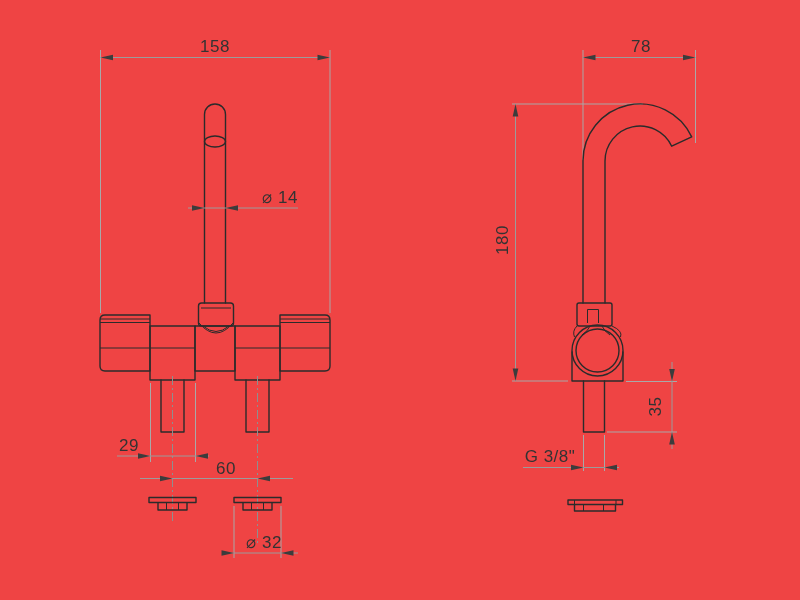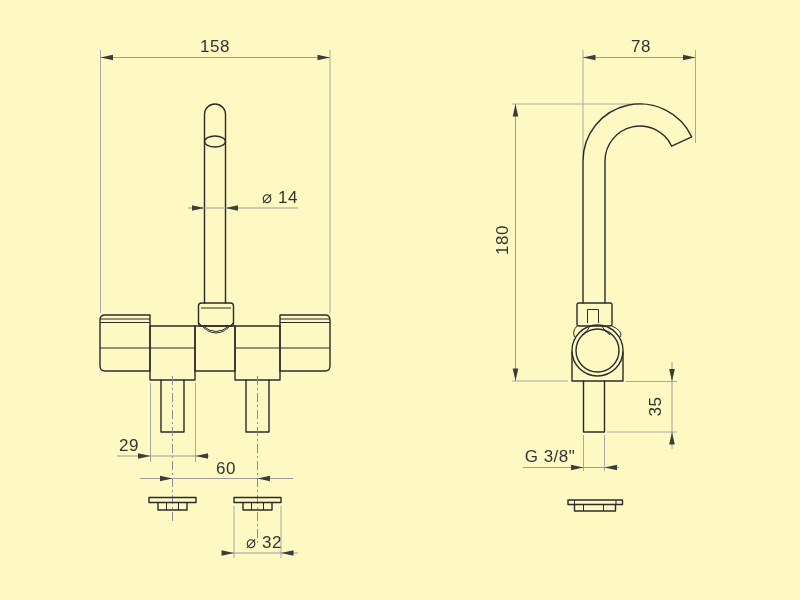--- a/index.html
+++ b/index.html
@@ -1,17 +1,17 @@
 <!DOCTYPE html>
 <html><head>
 <meta charset="utf-8">
 <style>
   html,body{margin:0;padding:0;background:#ffffff;}
   .canvas{
-    width:800px;height:600px;position:relative;background:#fef9c3;overflow:hidden;
+    width:800px;height:600px;position:relative;background:#ef4444;overflow:hidden;
     font-family:"Liberation Sans","DejaVu Sans",sans-serif;
   }
   svg{display:block;}
   .obj{fill:none;stroke:#2b2b2b;stroke-width:1.4;stroke-linejoin:round;stroke-linecap:round;}
   .obj-thin{fill:none;stroke:#2b2b2b;stroke-width:1;stroke-linejoin:round;}
   .dim{fill:none;stroke:#9b9b9b;stroke-width:1;}
   .ext{fill:none;stroke:#a8a8a8;stroke-width:1;}
   .cl{fill:none;stroke:#8f8f8f;stroke-width:1;stroke-dasharray:9 3 2 3;}
   .arr{fill:#3c3c3c;stroke:none;}
   .lbl{fill:#333333;font-size:17px;letter-spacing:0.5px;}

